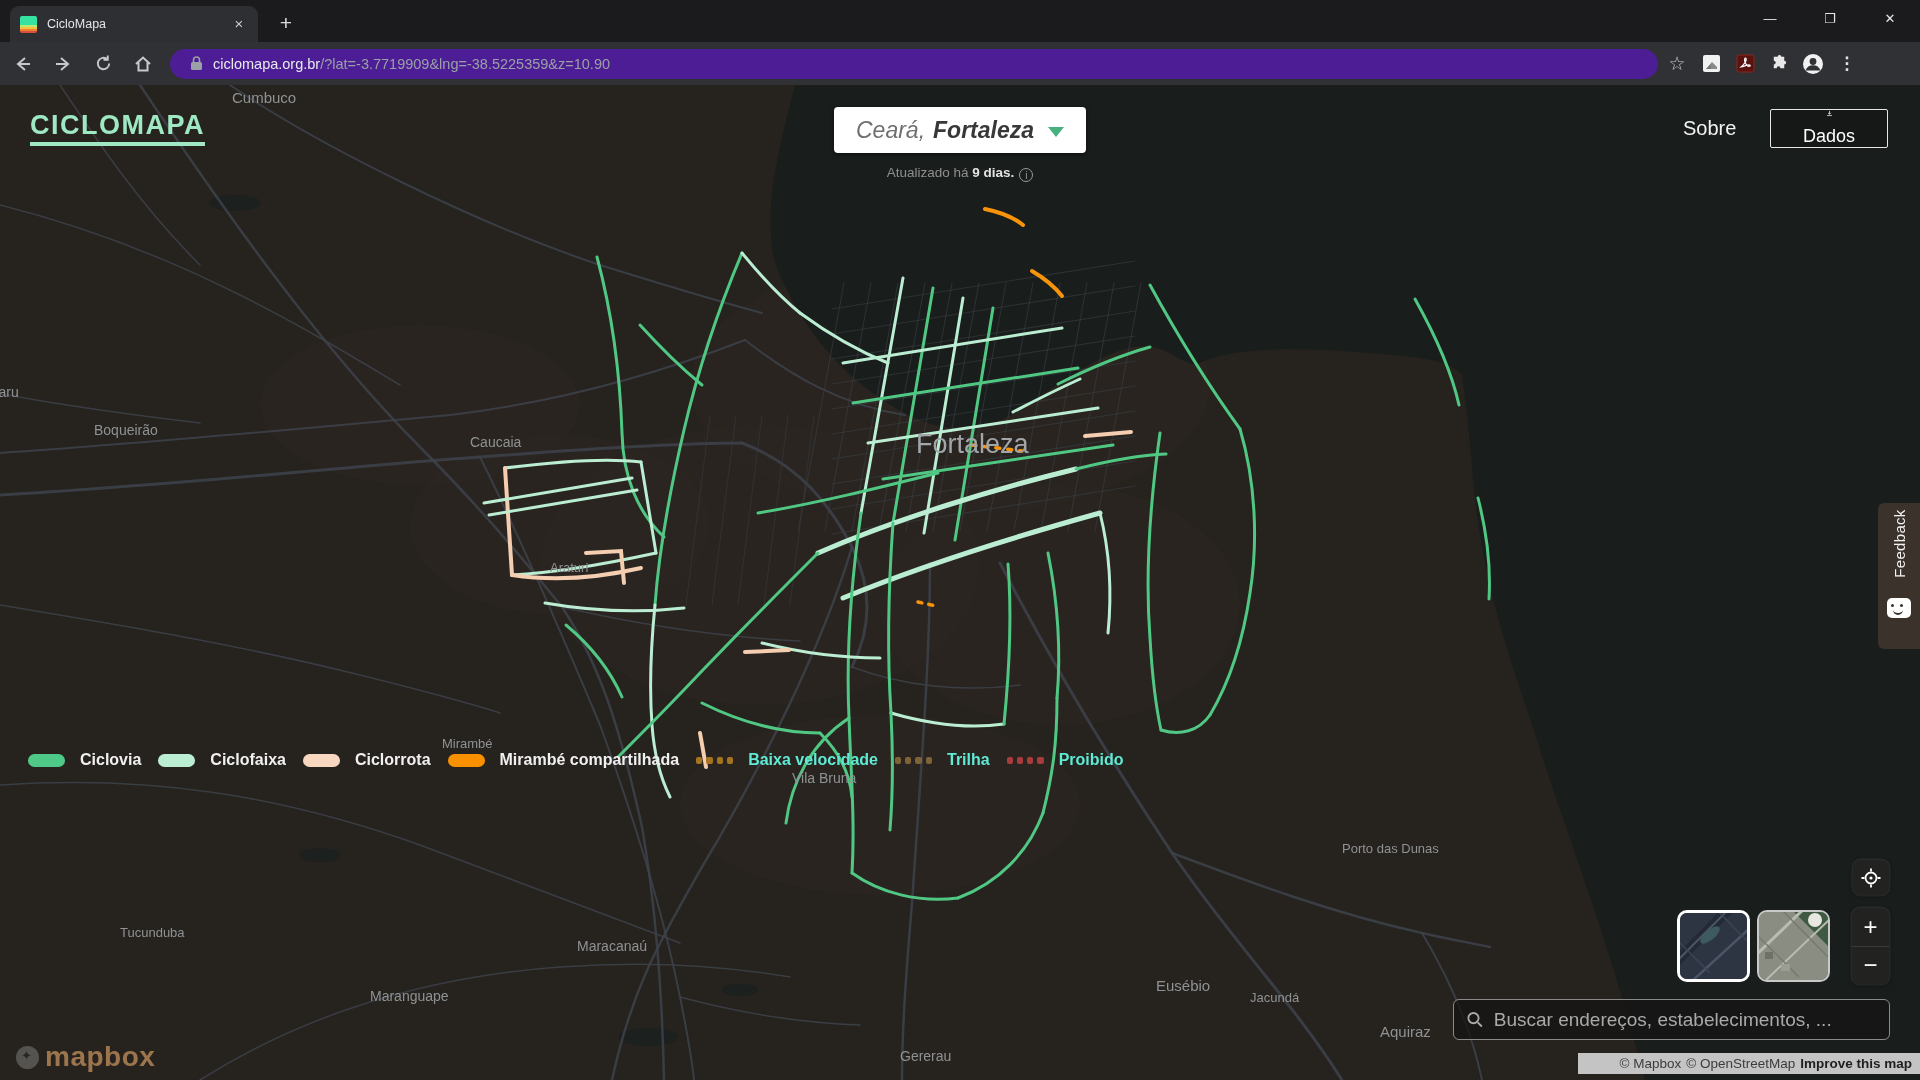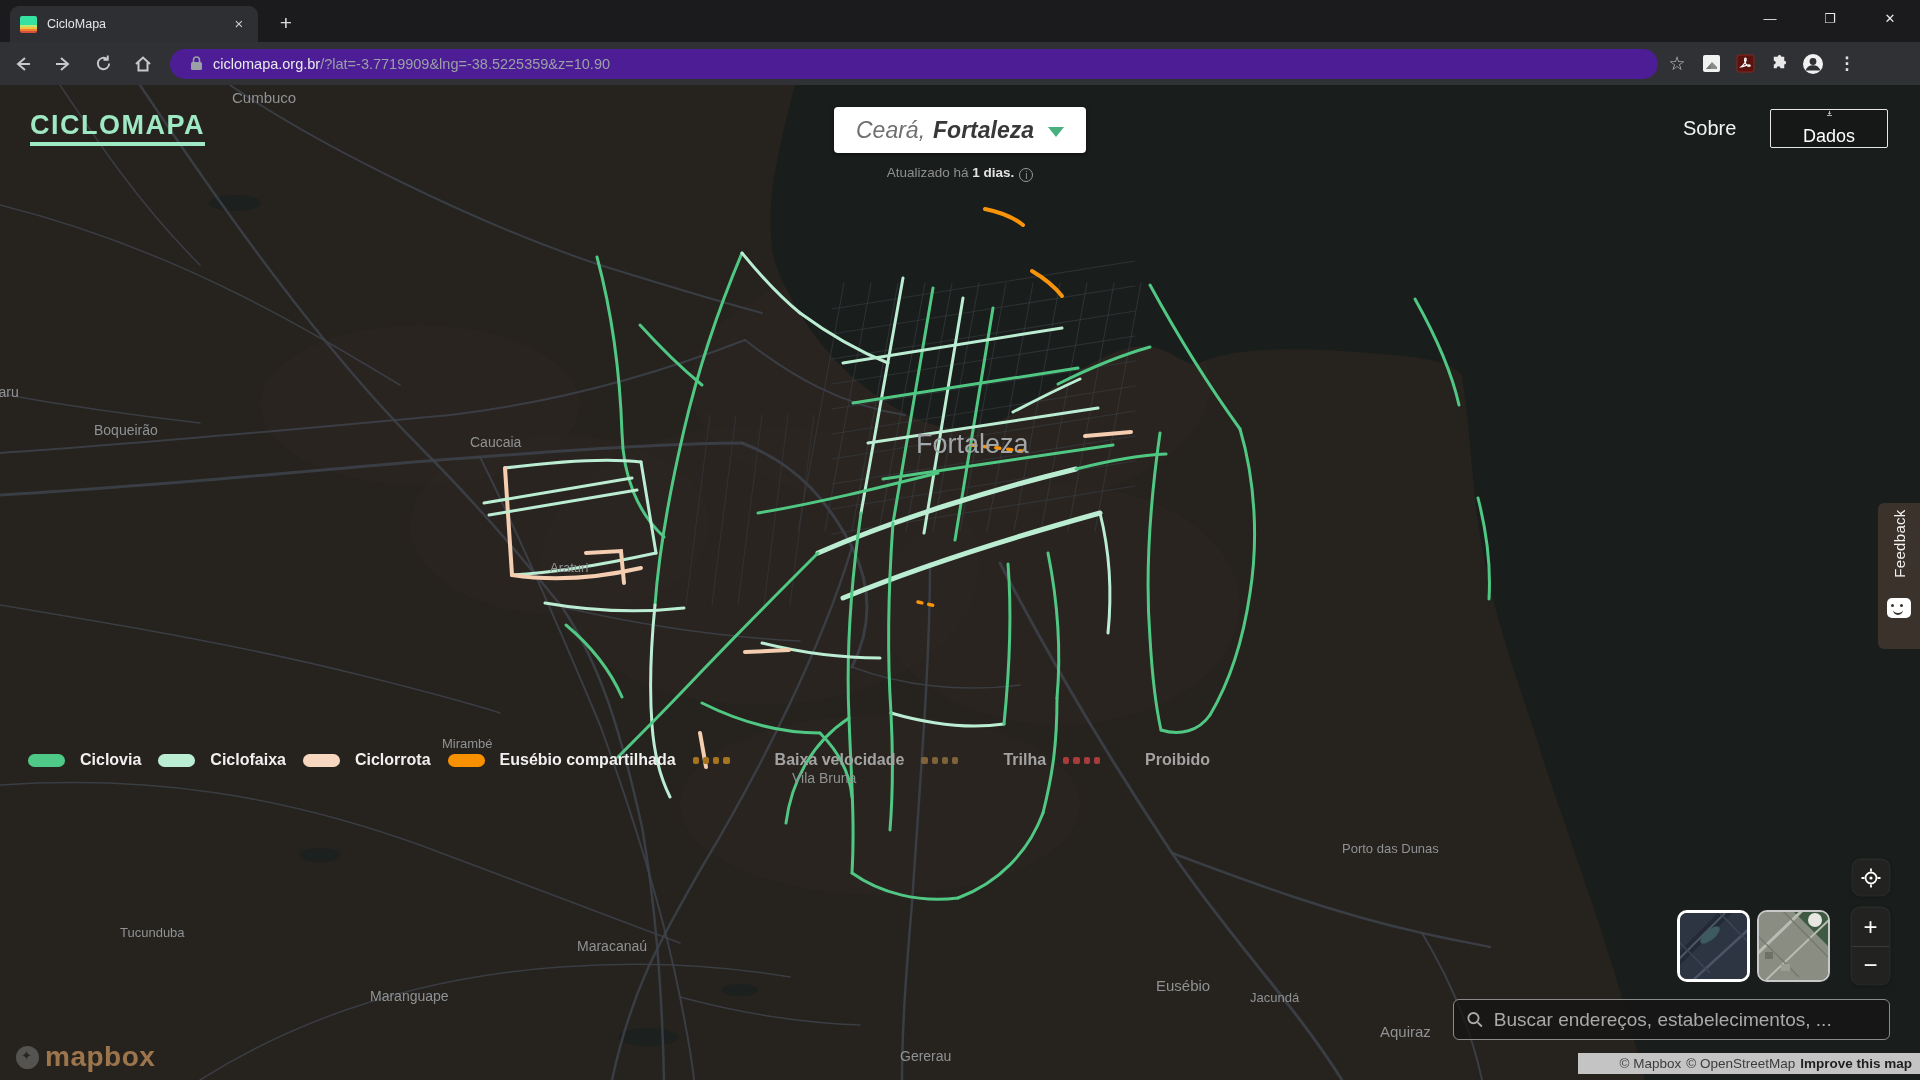--- a/index.html
+++ b/index.html
@@ -55,21 +55,21 @@
     border-radius:2px; color:#fff; font-size:18px; display:flex; align-items:center; justify-content:center; gap:9px;
     background:rgba(0,0,0,.15);flex-direction:column; }
 
   
   #legend { position:absolute; left:28px; top:748px; display:flex; flex-direction:row; gap:17px; }
   .legend-row { display:flex; align-items:center; height:24px; }
   .swatch { width:37px; height:13px; border-radius:7px; margin-right:15px; }
   .swatch-dash { width:37px; margin-right:15px; display:flex; gap:4px; align-items:center; }
   .swatch-dash i { width:7px; height:7px; border-radius:2px; display:block; }
   .legend-label { font-size:16px; font-weight:bold; color:#f0f0f0; }
-  .legend-row.dim .legend-label { color:#a3a3a3;margin-left:30px; }
+  .legend-row.dim .legend-label { color:#5eead4; }
 
   
   #mblogo { position:absolute; left:16px; top:1041px; display:flex; align-items:center; opacity:.55; }
   #mblogo .circ { width:23px; height:23px; border-radius:50%; background:#7b7b7b; position:relative; margin-right:6px; }
   #mblogo .circ:after { content:"✦"; position:absolute; left:5px; top:2px; color:#2a2a2a; font-size:13px; }
   #mblogo .word { color:#fdba74; font-size:28px; font-weight:bold; letter-spacing:.5px; }
 
   
   #feedback { position:absolute; left:1878px; top:503px; width:42px; height:146px; background:#3b332b;
     border-radius:6px 0 0 6px; display:flex; flex-direction:column; align-items:center; justify-content:center; gap:12px; }
@@ -321,21 +321,21 @@
   </div>
 
   <div id="logo">CICLOMAPA</div>
 
   <div id="city-picker">
     <span class="state">Ceará,</span>
     <span class="city">Fortaleza</span>
     <span class="caret"></span>
   </div>
   <div id="updated">
-    <span>Atualizado há</span> <b>1 dias.</b><span class="info-i">i</span>
+    <span>Atualizado há</span> <b>9 dias.</b><span class="info-i">i</span>
   </div>
 
   <div id="about-link">Sobre</div>
   <div id="data-btn">
     <svg width="17" height="17" viewBox="0 0 17 17" fill="none" stroke="#fff" stroke-width="1.7">
         <path d="M8.5 2 V10 M5 7 L8.5 10.5 L12 7 M2.5 13.5 H14.5"></path>
       </svg>
     <span>Dados</span>
   </div>
 
@@ -347,21 +347,21 @@
       <div class="legend-row">
         <div class="swatch" style="background: rgb(187, 237, 211);"></div>
         <span class="legend-label">Ciclofaixa</span>
       </div>
       <div class="legend-row">
         <div class="swatch" style="background: rgb(247, 215, 191);"></div>
         <span class="legend-label">Ciclorrota</span>
       </div>
       <div class="legend-row">
         <div class="swatch" style="background: rgb(248, 144, 0);"></div>
-        <span class="legend-label">Eusébio compartilhada</span>
+        <span class="legend-label">Mirambé compartilhada</span>
       </div>
       <div class="legend-row dim">
         <div class="swatch-dash">
           <i style="background: rgb(166, 116, 31);"></i>
           <i style="background: rgb(166, 116, 31);"></i>
           <i style="background: rgb(166, 116, 31);"></i>
           <i style="background: rgb(166, 116, 31);"></i>
         </div>
         <span class="legend-label">Baixa velocidade</span>
       </div>

